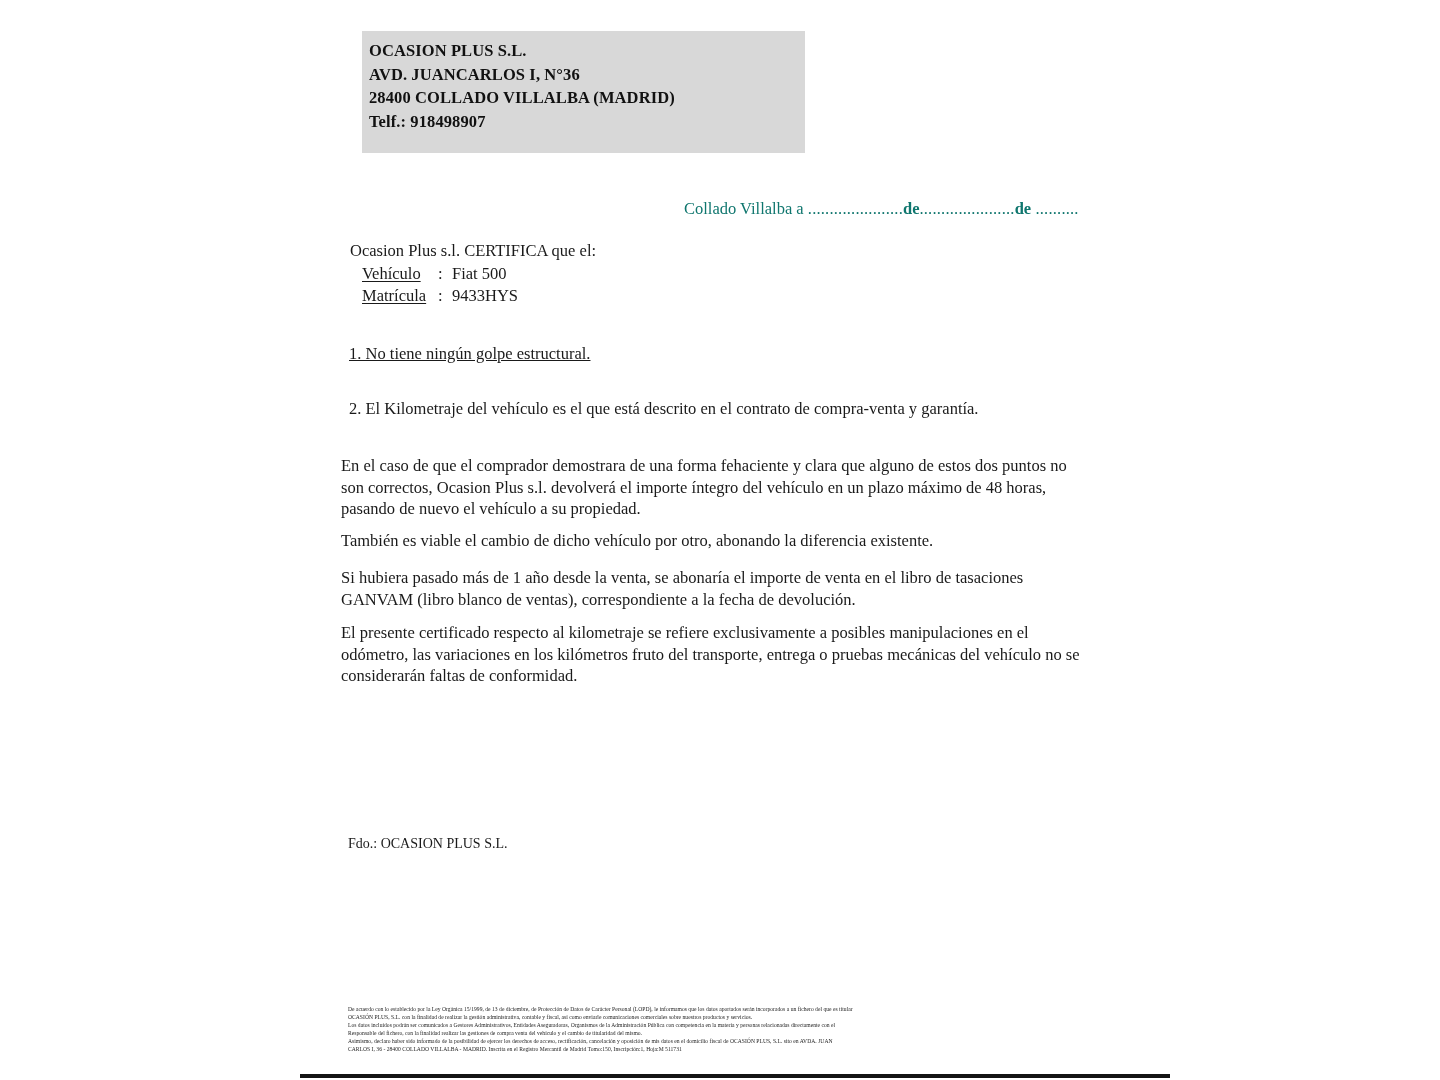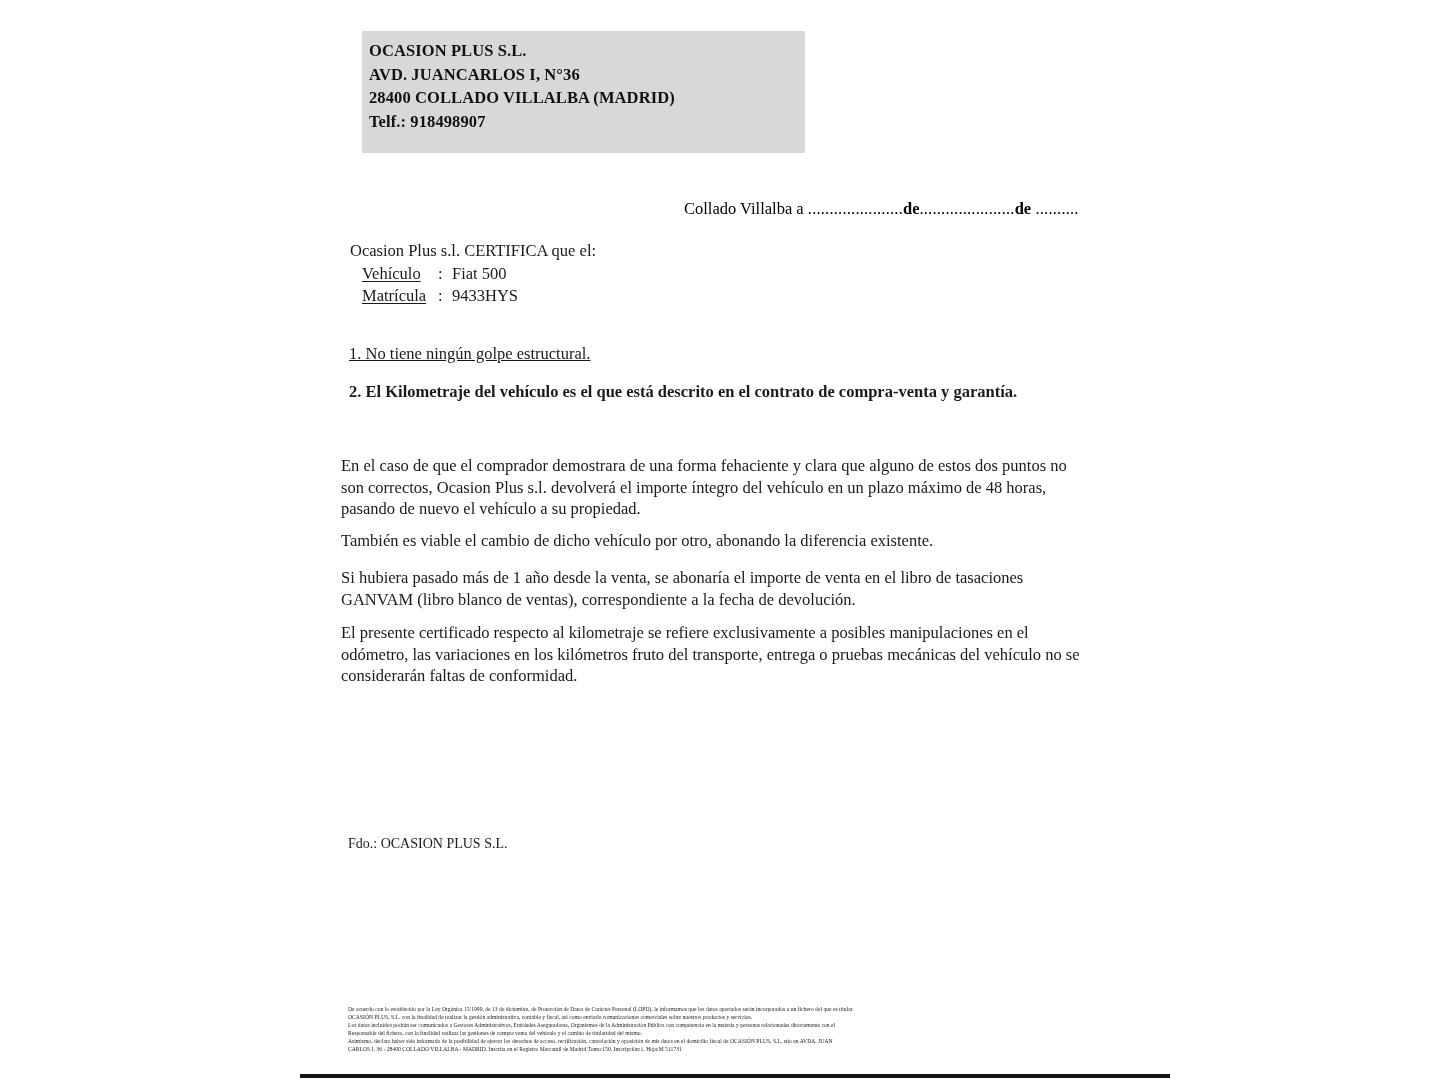--- a/index.html
+++ b/index.html
@@ -46,21 +46,21 @@
   }
 
   
   .dateline {
     position: absolute;
     left: 684px;
     top: 198px;
     font-size: 16.5px;
     line-height: 21px;
     white-space: nowrap;
-    color: #000000;
+    color: #0f766e;
   }
   .dateline .de {
     font-weight: bold;
   }
   .dateline .dots {
     letter-spacing: 0.2px;
   }
 
   
   .certifies {
@@ -90,21 +90,21 @@
 
   
   .point {
     position: absolute;
     left: 349px;
     font-size: 16.5px;
     line-height: 22px;
     white-space: nowrap;
   }
   .point-1 { top: 343px; text-decoration: underline; }
-  .point-2 { top: 381px; font-weight: bold; }
+  .point-2 { top: 398px; }
 
   
   .para {
     position: absolute;
     left: 341px;
     width: 740px;
     font-size: 16.5px;
     line-height: 21.5px;
     text-align: left;
   }

